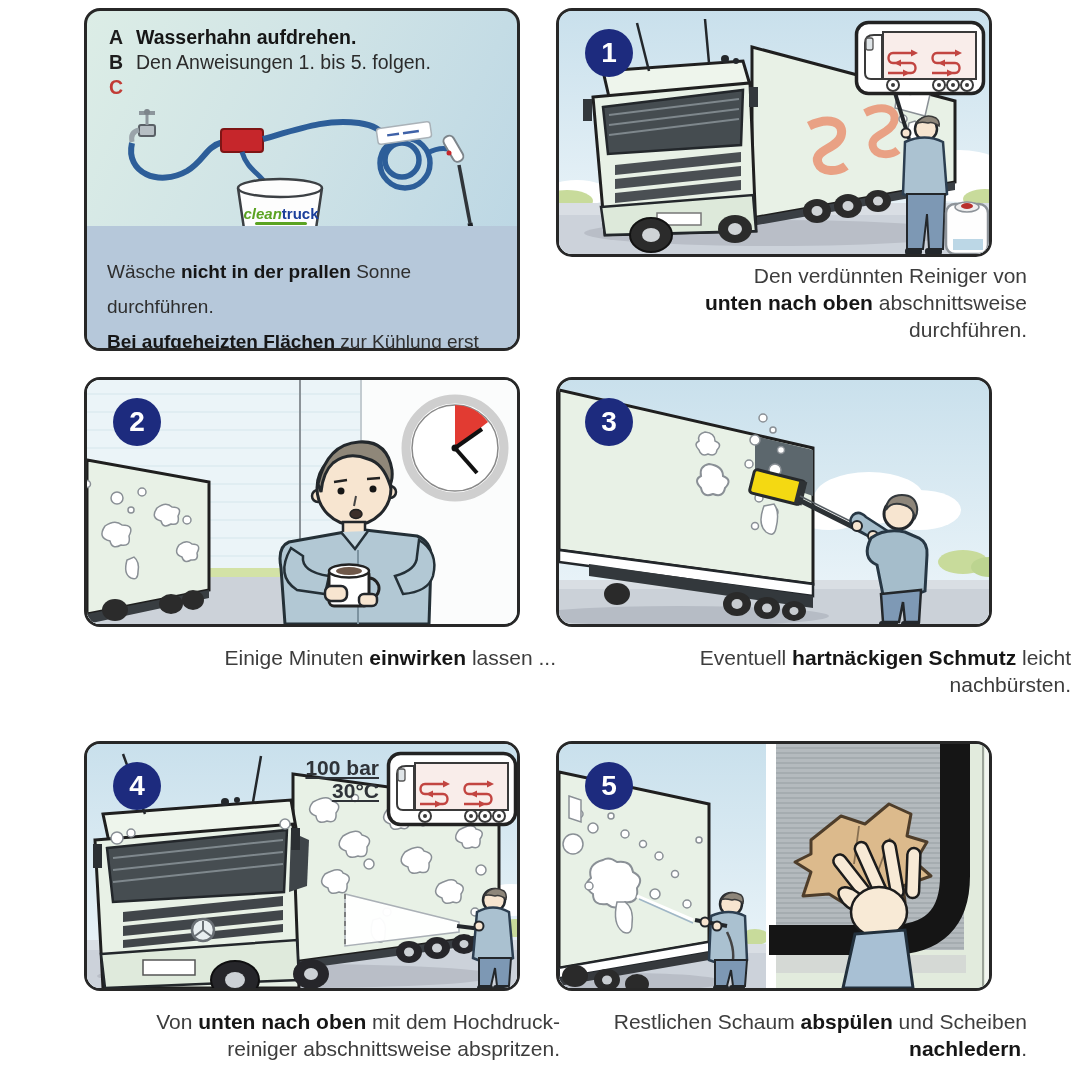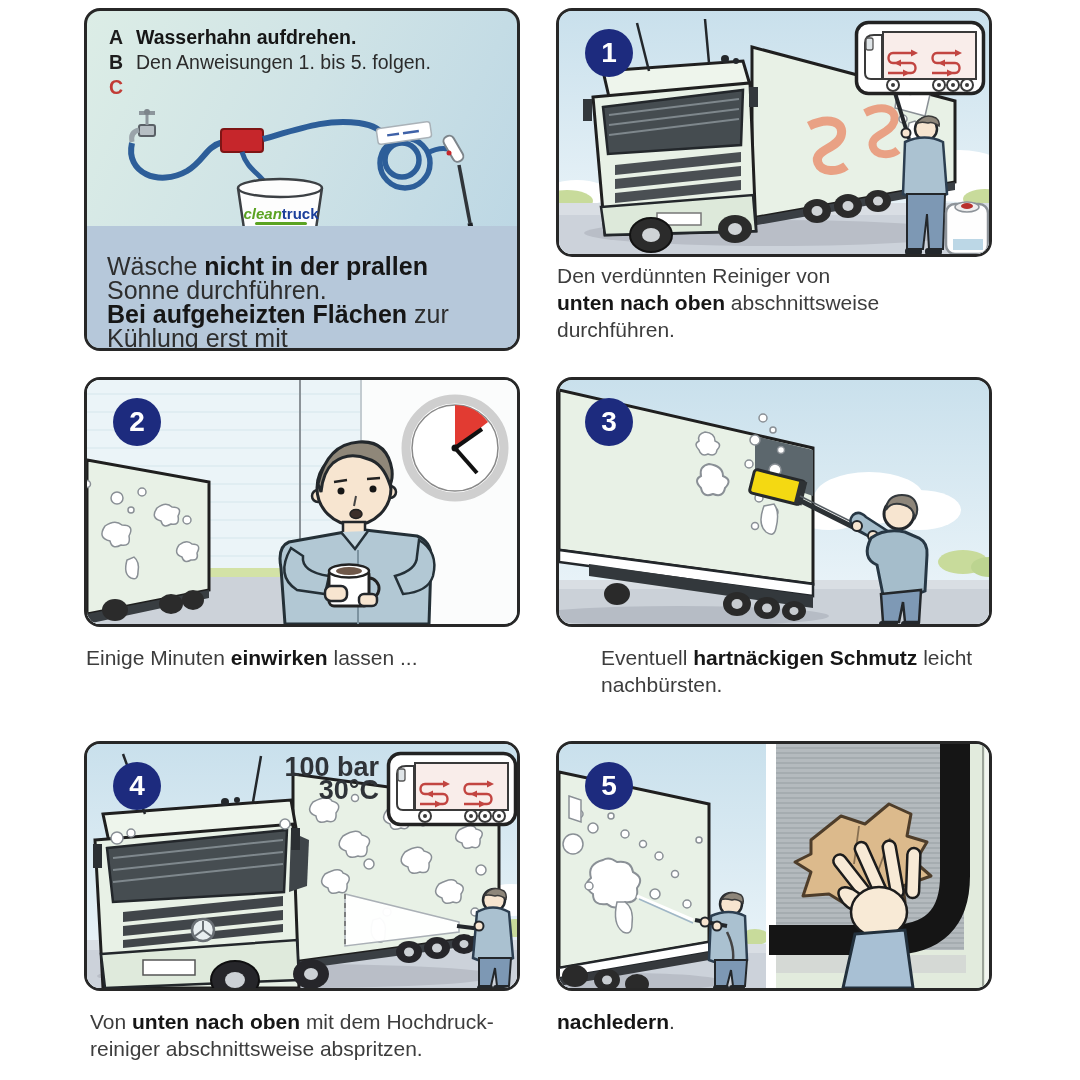--- a/index.html
+++ b/index.html
@@ -14,36 +14,36 @@
   #panel4{left:84px;top:741px;width:430px;height:244px;}
   #panel5{left:556px;top:741px;width:430px;height:244px;}
 
   .badge{position:absolute;left:26px;top:18px;width:48px;height:48px;border-radius:50%;
          background:#1d2b7e;color:#fff;font-size:28px;font-weight:bold;
          display:flex;align-items:center;justify-content:center;z-index:5;}
   #panelA .abc{position:absolute;left:22px;top:14px;font-size:19.5px;line-height:25px;color:#2b2b2b;z-index:4;}
   .abc-row{display:flex;}
   .abc-letter{width:27px;font-weight:bold;color:#1d1d1d;flex:none;}
   .band{position:absolute;left:0;right:0;bottom:0;height:122px;background:#b6c8da;z-index:1;}
-  .note{position:absolute;left:20px;top:243px;width:400px;font-size:25px;line-height:24px;color:#2e2e2e;z-index:4;}
-  .caption{position:absolute;width:470px;font-size:21px;line-height:27px;color:#3d3d3d;}
+  .note{position:absolute;left:20px;top:243px;width:400px;font-size:19px;line-height:35px;color:#2e2e2e;z-index:4;}
+  .caption{position:absolute;width:470px;font-size:21px;line-height:27px;color:#3d3d3d;text-align:right;}
   #cap1{left:557px;top:262px;}
   #cap2{left:86px;top:644px;}
   #cap3{left:557px;top:644px;margin-left:44px;}
   #cap4{left:90px;top:1008px;}
   #cap5{left:557px;top:1008px;}
   .b{font-weight:bold;color:#161616;}
   .red{color:#c13b35;}
   .bucket-label{position:absolute;left:151px;top:196px;width:86px;text-align:center;z-index:4;
                 font-size:15px;font-weight:bold;line-height:14px;}
   .bucket-label .cl{color:#5ba322;font-style:italic;}
   .bucket-label .tr{color:#1b3f9b;}
   .bucket-label .swoosh{display:block;margin:1px auto 0;width:52px;height:3px;background:#5ba322;border-radius:2px;}
   .pressure{position:absolute;right:138px;top:12px;text-align:right;z-index:4;
-            font-size:27px;line-height:23px;font-weight:bold;color:#2f3338;}
+            font-size:21px;line-height:23px;font-weight:bold;color:#2f3338;text-decoration:underline;}
 </style>
 </head>
 <body>
 
 <div class="stage">
 
 <svg width="0" height="0" style="position:absolute">
   <defs>
     <linearGradient id="sky" x1="0" y1="0" x2="0" y2="1">
       <stop offset="0" stop-color="#c9e0ec"></stop>
@@ -541,16 +541,17 @@
     </div>
 <div class="caption" id="cap3">
       <div><span>Eventuell </span><span class="b">hartnäckigen Schmutz</span><span> leicht</span></div>
       <div><span>nachbürsten.</span></div>
     </div>
 <div class="caption" id="cap4">
       <div><span>Von </span><span class="b">unten nach oben</span><span> mit dem Hochdruck-</span></div>
       <div><span>reiniger abschnittsweise abspritzen.</span></div>
     </div>
 <div class="caption" id="cap5">
+      <div><span>Restlichen Schaum </span><span class="b">abspülen</span><span> und Scheiben</span></div>
       <div><span class="b">nachledern</span><span>.</span></div>
     </div>
 
 </div>
 
 </body></html>

